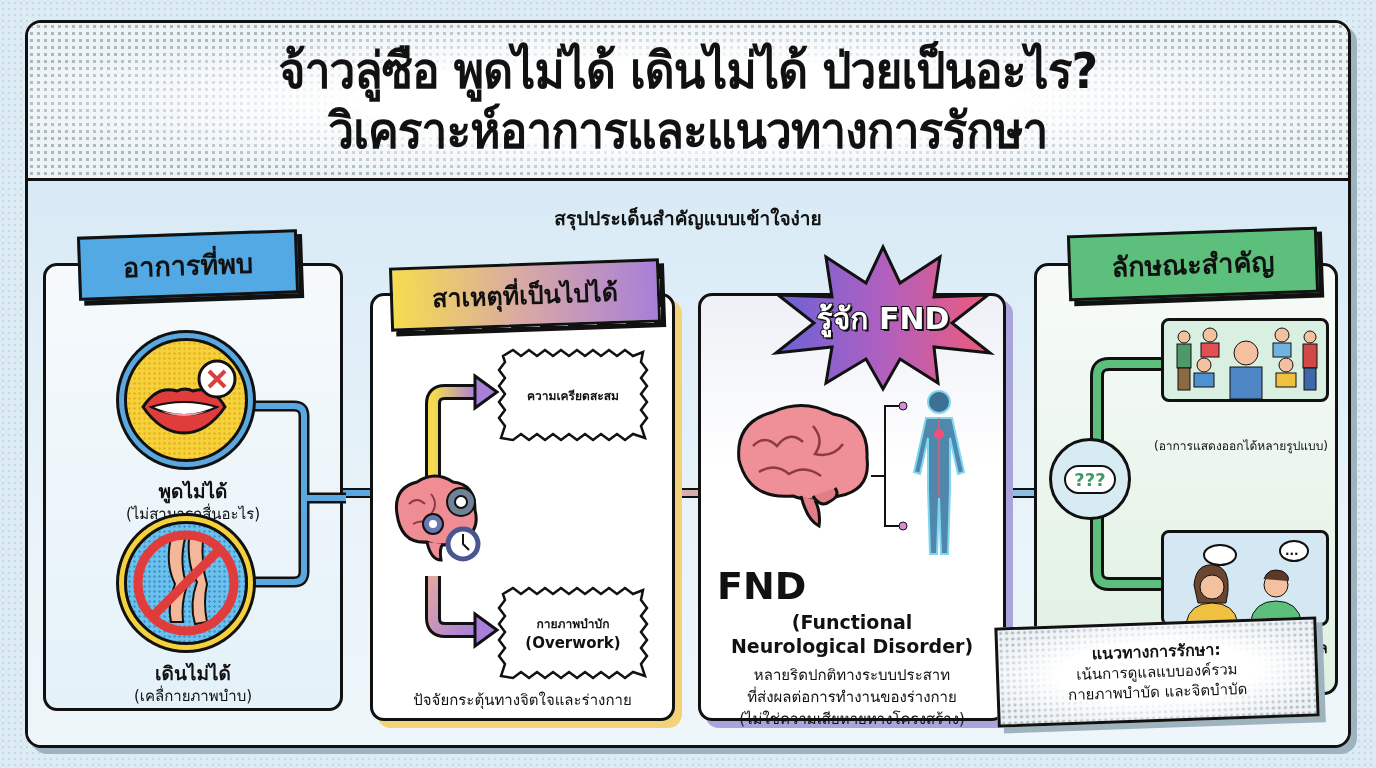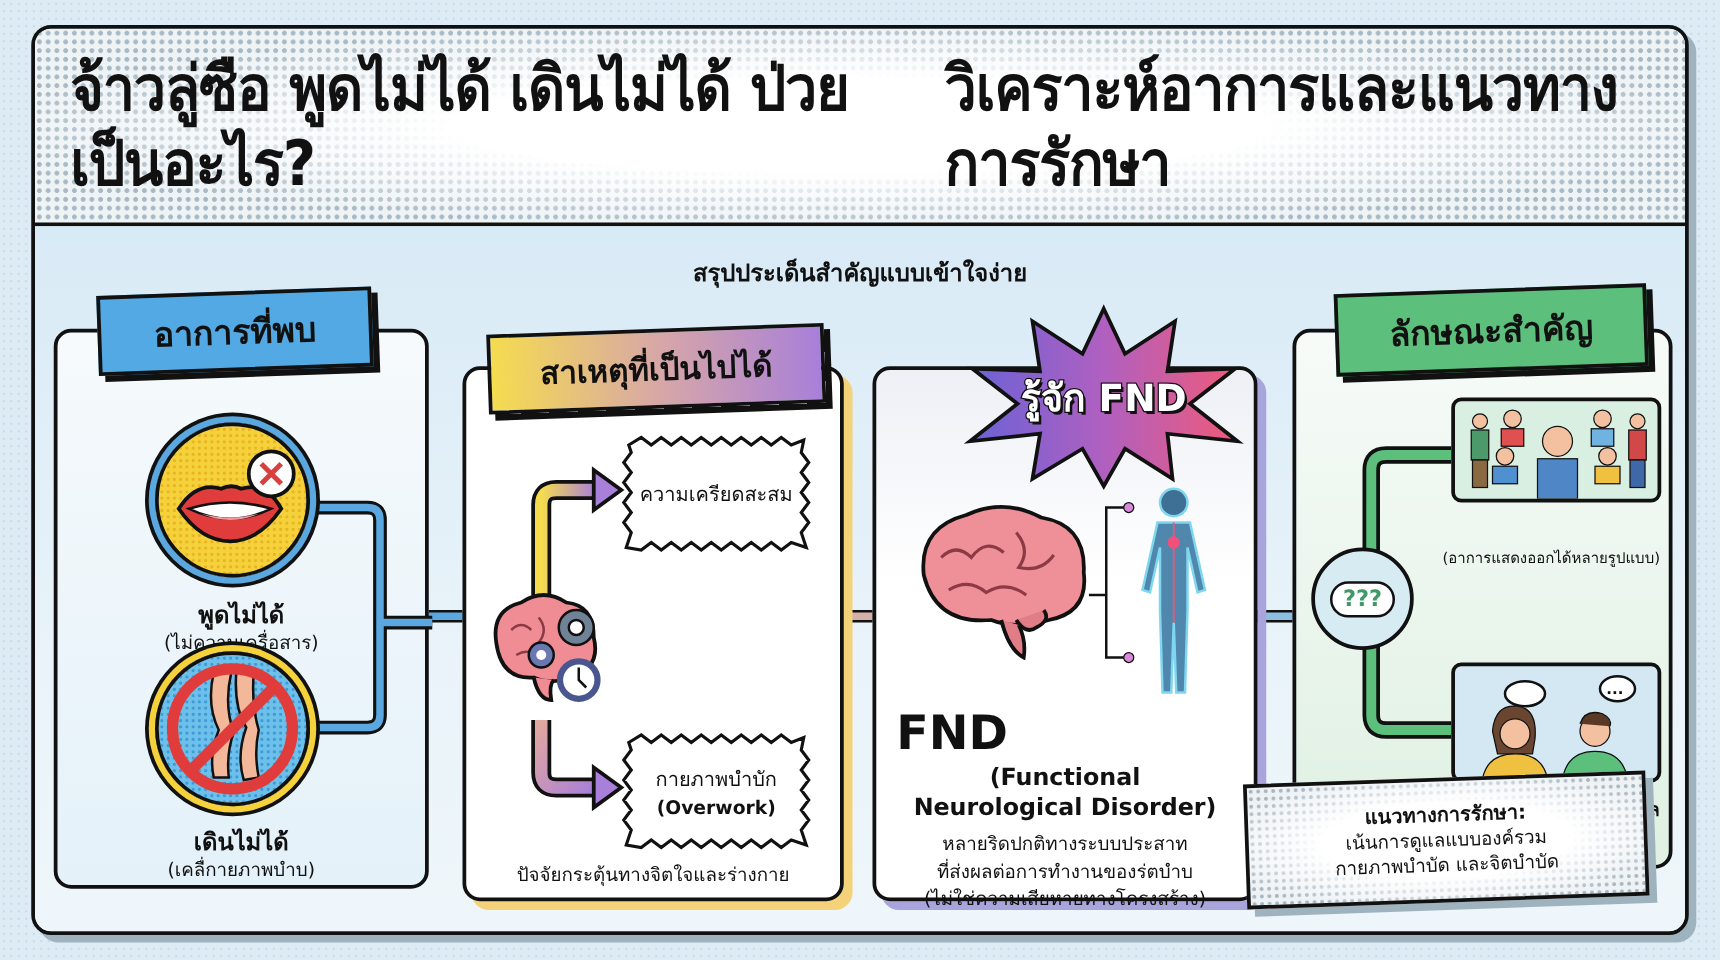--- a/index.html
+++ b/index.html
@@ -17,21 +17,21 @@
     border:3px solid #111;border-radius:16px;background:#dcecf6;
     box-shadow:6px 6px 0 #9fb3bf;overflow:hidden;
   }
   .header{
     position:absolute;left:0;top:0;right:0;height:158px;
     border-bottom:3px solid #111;
     background:
       radial-gradient(ellipse at center, #ffffff 35%, rgba(255,255,255,0) 75%),
       radial-gradient(#a9b9c4 1.7px, transparent 2px) 0 0/7px 7px,
       #eef3f6;
-    display:flex;flex-direction:row;align-items:center;justify-content:center;
+    display:flex;flex-direction:column;align-items:center;justify-content:center;
   }
   .title-line{
     font-family:"DejaVu Sans",sans-serif;font-weight:bold;
     font-size:50px;line-height:60px;letter-spacing:-1px;color:#111;
     transform:scaleX(0.92);
   }
   .content{
     position:absolute;left:0;top:158px;right:0;bottom:0;
     background:linear-gradient(180deg,#d8eaf6 0%,#e9f3f9 60%,#eef6fa 100%);
   }
@@ -60,21 +60,21 @@
     display:flex;align-items:center;justify-content:center;
   }
   .burst svg{position:absolute;left:0;top:0}
   .burst span{position:relative;font-size:30px;font-weight:bold;color:#fff;
     -webkit-text-stroke:2px #111;paint-order:stroke fill;text-shadow:2px 2px 0 #111}
   .label-main{position:absolute;left:0;right:0;text-align:center;font-weight:bold;font-size:19px}
   .label-sub{position:absolute;left:0;right:0;text-align:center;font-size:15px}
   .icon-circle{position:absolute;border-radius:50%;border:3px solid #111}
   .jag{position:absolute;display:flex;flex-direction:column;align-items:center;justify-content:center;text-align:center}
   .jag svg{position:absolute;left:0;top:0}
-  .jag .t1{position:relative;font-size:16px;font-weight:normal}
+  .jag .t1{position:relative;font-size:12px;font-weight:bold}
   .jag .t2{position:relative;font-size:15px;font-weight:bold;line-height:20px}
   .fnd-big{position:absolute;left:16px;right:0;top:268px;text-align:left;font-weight:bold;font-size:38px}
   .fnd-en{position:absolute;left:0;right:0;top:314px;text-align:center;font-weight:bold;font-size:19px;line-height:24px}
   .fnd-th{position:absolute;left:0;right:0;top:368px;text-align:center;font-size:15px;line-height:22px}
   .pic{position:absolute;border:3px solid #111;border-radius:8px;overflow:hidden}
   .treat{
     position:absolute;left:996px;top:622px;width:322px;height:100px;
     background:
       radial-gradient(ellipse at center,#fff 45%,rgba(255,255,255,0) 85%),
       radial-gradient(#a8b6c0 1.4px,transparent 1.7px) 0 0/6px 6px,#eef2f5;
@@ -116,21 +116,21 @@
       <div class="icon-circle" style="left:78px;top:72px;width:124px;height:124px;background:radial-gradient(#e8b520 1px,#f5d13c 1.5px) 0 0/5px 5px;box-shadow:0 0 0 5px #5aa8df, 0 0 0 8px #111">
         <svg width="118" height="118" viewBox="0 0 118 118">
           <path d="M16 66 Q30 44 50 50 Q58 46 66 50 Q86 44 98 66 Q80 92 57 92 Q34 92 16 66Z" fill="#e03c3c" stroke="#111" stroke-width="3"></path>
           <path d="M24 66 Q57 56 90 66 Q57 82 24 66Z" fill="#fff" stroke="#111" stroke-width="2"></path>
           <path d="M34 70 Q57 80 80 70 Q57 76 34 70Z" fill="#f59aa0"></path>
           <circle cx="90" cy="38" r="18" fill="#fff" stroke="#111" stroke-width="3"></circle>
           <path d="M82 30 L98 46 M98 30 L82 46" stroke="#d84040" stroke-width="4"></path>
         </svg>
       </div>
       <div class="label-main" style="top:210px">พูดไม่ได้</div>
-      <div class="label-sub" style="top:236px">(ไม่ความเครื่อสาร)</div>
+      <div class="label-sub" style="top:236px">(ไม่สามารถสื่นอะไร)</div>
 
       <div class="icon-circle" style="left:78px;top:255px;width:124px;height:124px;background:radial-gradient(#3e9ad6 1px,#6cc0ea 1.5px) 0 0/5px 5px;box-shadow:0 0 0 5px #f5d13c, 0 0 0 8px #111">
         <svg width="118" height="118" viewBox="0 0 118 118">
           <path d="M44 14 Q38 40 48 60 Q40 80 44 98 L56 98 Q54 78 60 62 Q52 40 58 14Z" fill="#f3b89a" stroke="#111" stroke-width="2"></path>
           <path d="M62 14 Q60 42 70 58 Q62 80 68 100 L80 98 Q76 78 80 60 Q74 40 76 14Z" fill="#f3b89a" stroke="#111" stroke-width="2"></path>
           <circle cx="59" cy="59" r="48" fill="none" stroke="#e03c3c" stroke-width="9"></circle>
           <line x1="24" y1="94" x2="94" y2="24" stroke="#e03c3c" stroke-width="9"></line>
         </svg>
       </div>
       <div class="label-main" style="top:392px">เดินไม่ได้</div>
@@ -210,21 +210,21 @@
           <circle cx="33" cy="46" r="5" fill="#f0507a"></circle>
         </svg>
       </div>
       <div class="fnd-big">FND</div>
       <div class="fnd-en">
         <div>(Functional</div>
         <div>Neurological Disorder)</div>
       </div>
       <div class="fnd-th">
         <div>หลายริดปกติทางระบบประสาท</div>
-        <div>ที่ส่งผลต่อการทำงานของร่ตบำบ</div>
+        <div>ที่ส่งผลต่อการทำงานของร่างกาย</div>
         <div>(ไม่ใช่ความเสียหายทางโครงสร้าง)</div>
       </div>
     </div>
     <div class="burst">
       <svg width="230" height="150" viewBox="0 0 230 150">
         <defs>
             <linearGradient id="bg" x1="0" y1="0" x2="1" y2="0">
               <stop offset="0" stop-color="#6a62d6"></stop>
               <stop offset="0.5" stop-color="#b060c0"></stop>
               <stop offset="1" stop-color="#ef5a7a"></stop>

